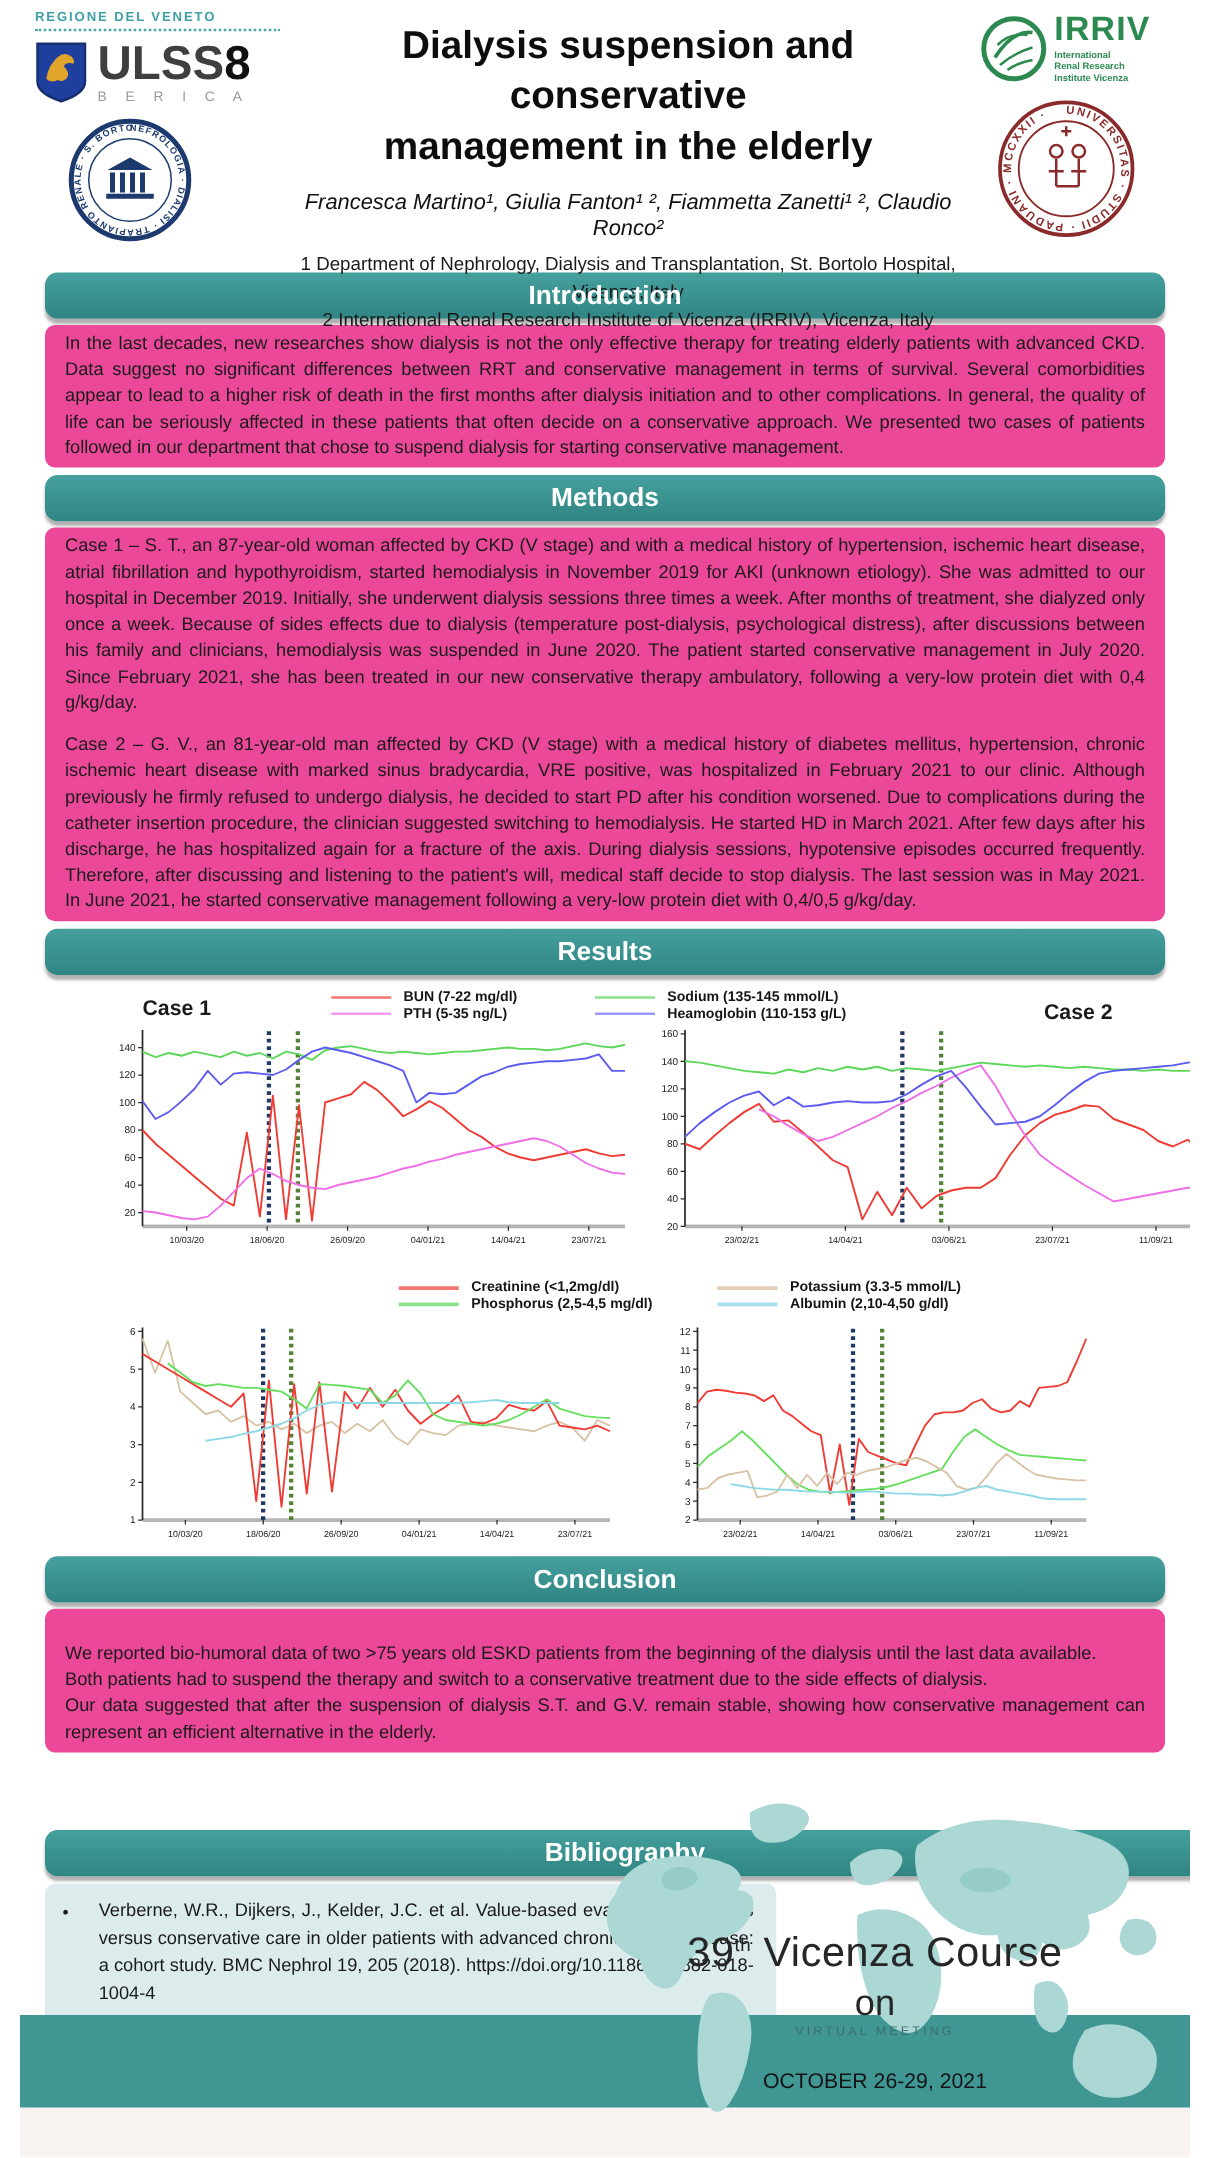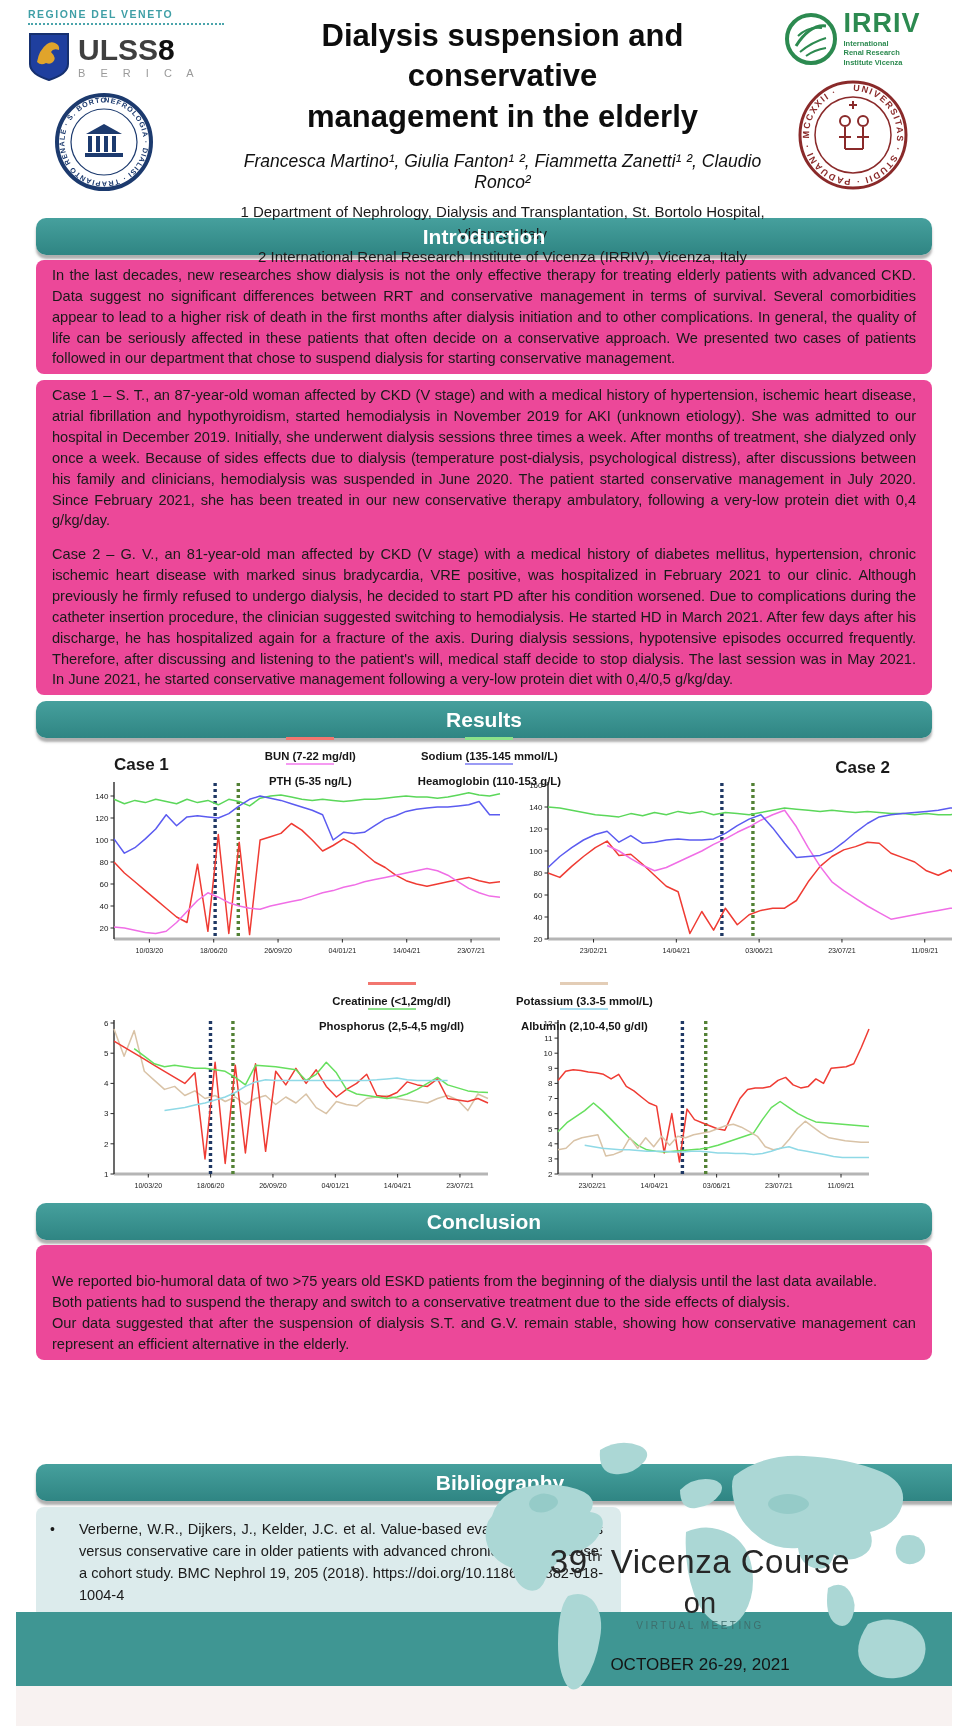--- a/index.html
+++ b/index.html
@@ -5,21 +5,21 @@
   * { margin:0; padding:0; box-sizing:border-box; }
   body { font-family:"Liberation Sans", sans-serif; background:#fff; color:#1a1a1a; }
   .poster { position:relative; width:936px; height:1726px; background:#fff; overflow:hidden; margin:0 auto; }
 
   
   .header { display:flex; padding:8px 12px 0 12px; height:216px; }
   .header-left { width:212px; }
   .regione { color:#3f9fa6; font-size:10.5px; font-weight:700; letter-spacing:1.5px; }
   .regione-rule { width:196px; border-bottom:2px dotted #4aa4ab; margin:3px 0 7px 0; }
   .ulss-row { display:flex; align-items:center; gap:8px; }
-  .ulss-text-main { font-size:30px; font-weight:700; color:#3f3f3f; line-height:1; }
+  .ulss-text-main { font-size:38px; font-weight:700; color:#3f3f3f; line-height:1; }
   .ulss-text-main b { color:#101010; }
   .ulss-text-sub { font-size:11px; letter-spacing:6px; color:#9a9a9a; margin-top:2px; }
   .neph-seal { margin:10px 0 0 26px; }
   .header-center { flex:1; text-align:center; padding-top:8px; }
   .title { font-size:31px; font-weight:700; line-height:1.3; color:#0d0d0d; white-space:pre-line; }
   .authors { font-style:italic; font-size:17.5px; margin-top:14px; color:#111; }
   .affils { font-size:15px; margin-top:8px; line-height:1.5; white-space:pre-line; }
   .header-right { width:175px; display:flex; flex-direction:column; align-items:center; padding-top:2px; }
   .irriv { display:flex; align-items:center; gap:5px; }
   .irriv-txt { text-align:left; }
@@ -39,21 +39,21 @@
   .pre { white-space:pre-line; }
 
   
   .legend-row1 { display:flex; align-items:center; padding:8px 0 0 98px; height:40px; }
   .case-label { font-size:17px; font-weight:700; }
   .case-label.c1 { margin-top:6px; }
   .case-label.c2 { margin-left:auto; margin-right:62px; margin-top:12px; }
   .legend-group { display:flex; flex-direction:column; gap:1px; }
   .lg1 { margin-left:96px; }
   .lg2 { margin-left:62px; }
-  .legend-item { display:flex; align-items:center; gap:10px;flex-direction:column; }
+  .legend-item { display:flex; align-items:center; gap:10px; }
   .sw { display:inline-block; width:48px; height:2.5px; }
   .legend-label { font-size:11.3px; font-weight:600; color:#151515; }
   .charts-top { display:flex; padding-left:70px; gap:14px; height:180px; }
   .charts-bottom { display:flex; padding-left:70px; gap:36px; height:177px; }
   .legend-row2 { display:flex; padding:24px 0 4px 303px; gap:52px; height:58px; }
   .chart { display:block; }
 
   
   .caption { margin:14px 60px 0 46px; font-size:14.6px; font-style:italic; line-height:1.5; }
   .caption .figlabel { font-weight:700; }
@@ -159,20 +159,23 @@
     </div>
   </div>
 
   <div class="bar" style="margin-top:2px">
     <span>Introduction</span>
   </div>
   <div class="panel">
     <p>In the last decades, new researches show dialysis is not the only effective therapy for treating elderly patients with advanced CKD. Data suggest no significant differences between RRT and conservative management in terms of survival. Several comorbidities appear to lead to a higher risk of death in the first months after dialysis initiation and to other complications. In general, the quality of life can be seriously affected in these patients that often decide on a conservative approach. We presented two cases of patients followed in our department that chose to suspend dialysis for starting conservative management.</p>
   </div>
 
+  <div class="bar" style="margin-top:4px">
+    <span>Methods</span>
+  </div>
   <div class="panel">
     <p>Case 1 – S. T., an 87-year-old woman affected by CKD (V stage) and with a medical history of hypertension, ischemic heart disease, atrial fibrillation and hypothyroidism, started hemodialysis in November 2019 for AKI (unknown etiology). She was admitted to our hospital in December 2019. Initially, she underwent dialysis sessions three times a week. After months of treatment, she dialyzed only once a week. Because of sides effects due to dialysis (temperature post-dialysis, psychological distress), after discussions between his family and clinicians, hemodialysis was suspended in June 2020. The patient started conservative management in July 2020. Since February 2021, she has been treated in our new conservative therapy ambulatory, following a very-low protein diet with 0,4 g/kg/day.</p>
     <p>Case 2 – G. V., an 81-year-old man affected by CKD (V stage) with a medical history of diabetes mellitus, hypertension, chronic ischemic heart disease with marked sinus bradycardia, VRE positive, was hospitalized in February 2021 to our clinic. Although previously he firmly refused to undergo dialysis, he decided to start PD after his condition worsened. Due to complications during the catheter insertion procedure, the clinician suggested switching to hemodialysis. He started HD in March 2021. After few days after his discharge, he has hospitalized again for a fracture of the axis. During dialysis sessions, hypotensive episodes occurred frequently. Therefore, after discussing and listening to the patient's will, medical staff decide to stop dialysis. The last session was in May 2021.  In June 2021, he started conservative management following a very-low protein diet with 0,4/0,5 g/kg/day.</p>
   </div>
 
   <div class="bar" style="margin-top:5px">
     <span>Results</span>
   </div>
 
   <div class="legend-row1">

